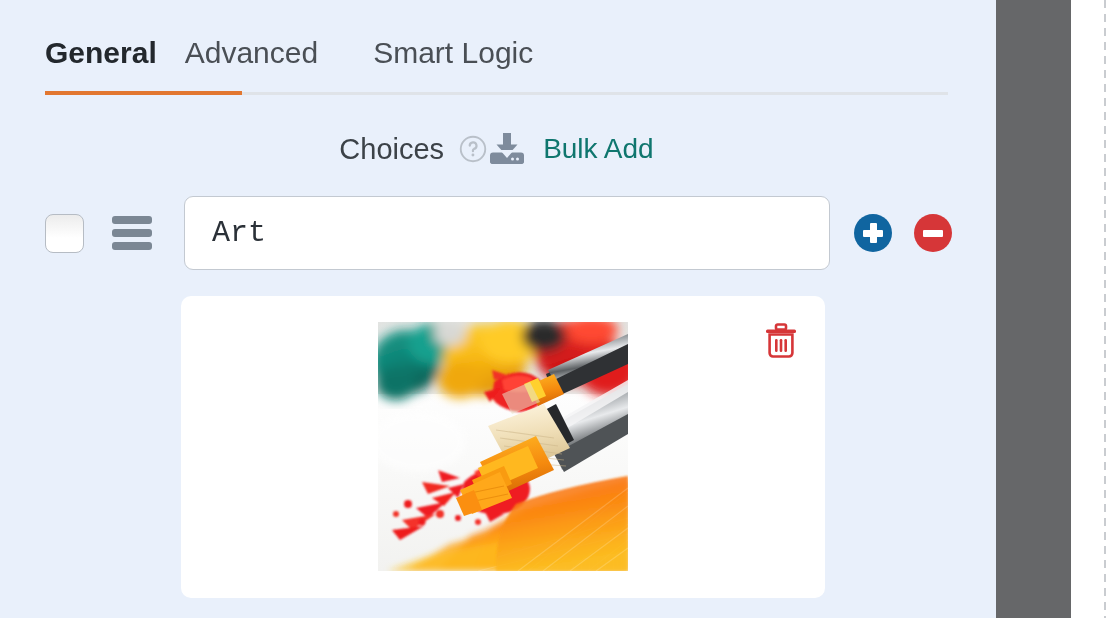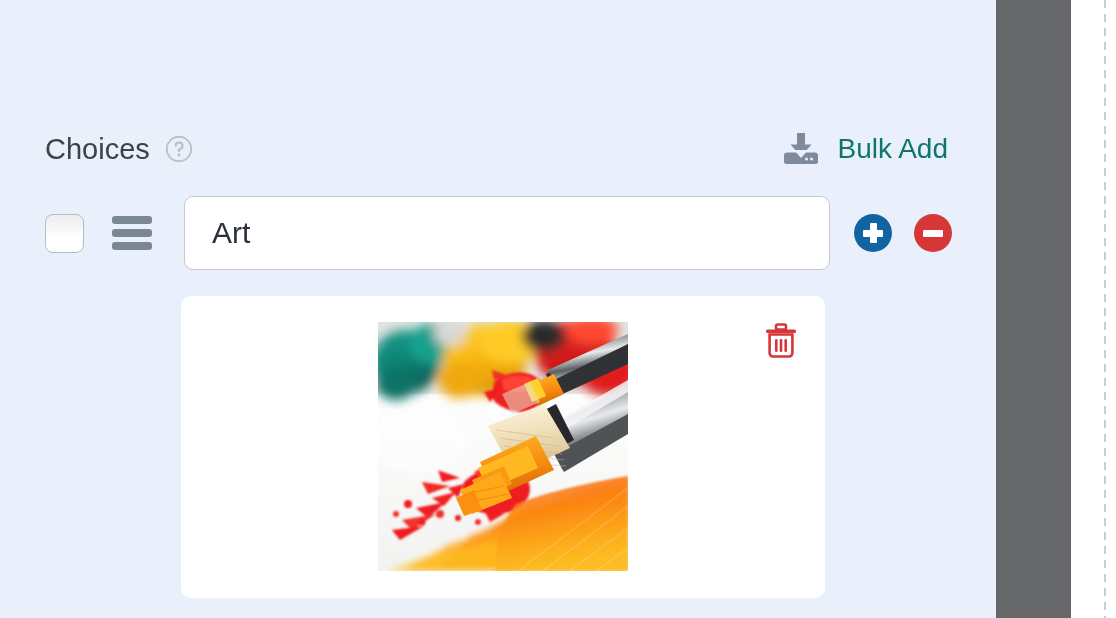--- a/index.html
+++ b/index.html
@@ -77,21 +77,21 @@
   }
   
   .choices-header {
     position: absolute;
     left: 45px;
     top: 126px;
     width: 903px;
     height: 46px;
     display: flex;
     align-items: center;
-    justify-content: space-between;
+    justify-content: center;
   }
   .choices-title-wrap {
     display: flex;
     align-items: center;
     gap: 15px;
   }
   .choices-title {
     font-size: 29px;
     color: #3c4248;
     line-height: 32px;
@@ -155,21 +155,21 @@
     background: #7b8794;
   }
   .choice-input {
     margin-left: 32px;
     width: 646px;
     height: 74px;
     box-sizing: border-box;
     border: 1px solid #c3c9d1;
     border-radius: 9px;
     background: #ffffff;
-    font-family: Liberation Sans, sans-serif;
+    font-family: Liberation Mono, monospace;
     font-size: 30px;
     color: #2b3138;
     padding: 0 27px;
     outline: none;
     flex: none;
   }
   .round-btn {
     width: 38px;
     height: 38px;
     border-radius: 50%;
@@ -254,20 +254,35 @@
     background-repeat: repeat-y;
   }
 </style>
 </head>
 <body>
 
 <div id="root">
 
   <div class="panel">
 
+    <div class="tabs">
+      <div class="tabs-row">
+        <div class="tab active">
+          <span>General</span>
+        </div>
+        <div class="tab spaced">
+          <span>Advanced</span>
+        </div>
+        <div class="tab">
+          <span>Smart Logic</span>
+        </div>
+      </div>
+      <div class="tab-underline-track"></div>
+      <div class="tab-underline-active"></div>
+    </div>
 
     <div class="choices-header">
       <div class="choices-title-wrap">
         <div class="choices-title">Choices</div>
         <svg class="help-icon" viewBox="0 0 24 24">
           <circle cx="12" cy="12" r="10.5" fill="none" stroke="#b9c0c9" stroke-width="1.6"></circle>
           <path d="M9.2 9.1a2.9 2.9 0 1 1 3.6 2.85c-.6.2-.85.6-.85 1.2v.7" fill="none" stroke="#b9c0c9" stroke-width="1.9" stroke-linecap="round"></path>
           <circle cx="11.95" cy="17.1" r="1.25" fill="#b9c0c9"></circle>
         </svg>
       </div>

